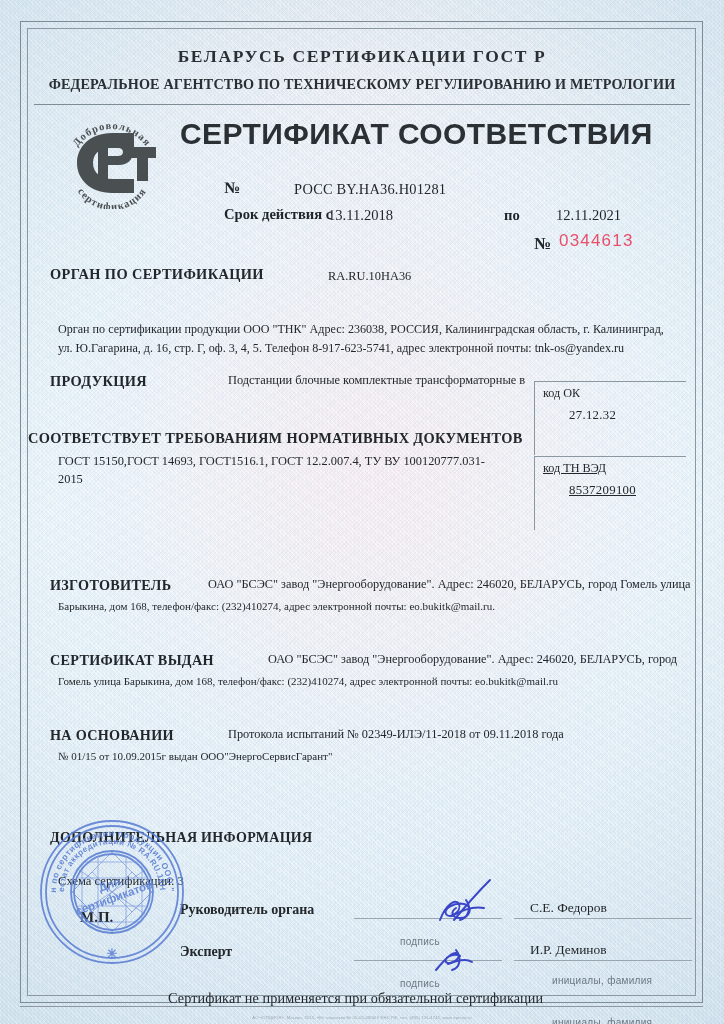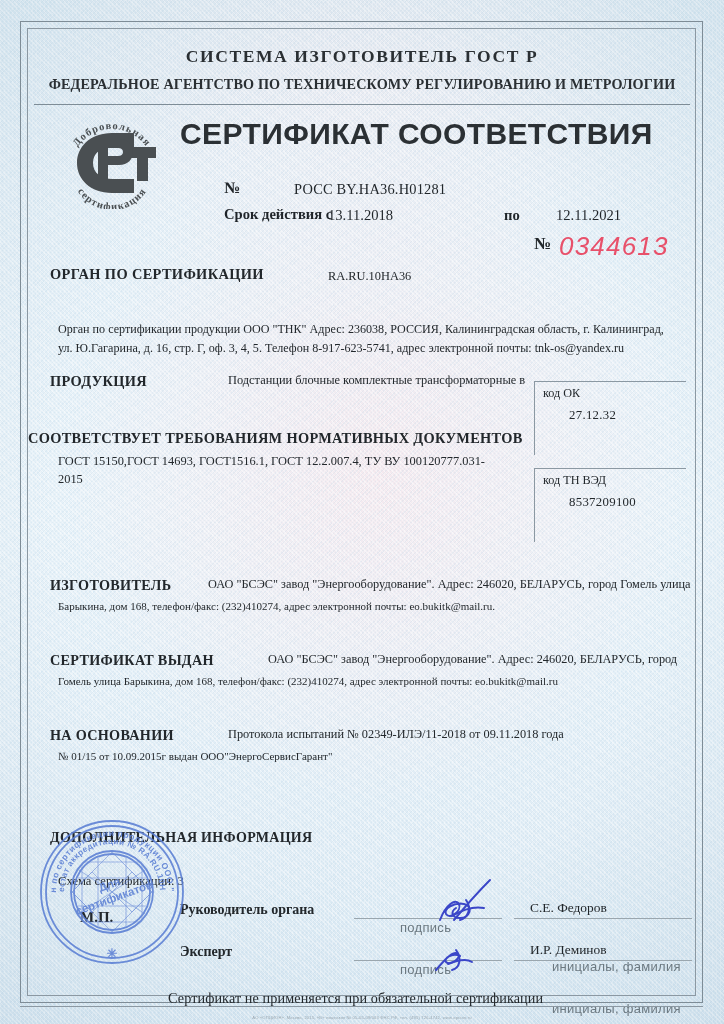--- a/index.html
+++ b/index.html
@@ -120,23 +120,22 @@
   .valid-to   { position: absolute; left: 528px; top: 1px; }
 
   .serial-line { position: relative; height: 28px; }
   .serial-sym {
     position: absolute; left: 506px; top: 0;
     font-size: 17px; font-weight: 700; color: #23282c;
   }
   .serial-num {
     position: absolute; left: 531px; top: -3px;
     font-family: "Liberation Sans", sans-serif;
-    font-size: 26px; letter-spacing: 1.2px;
+    font-size: 17px; letter-spacing: 1.2px;
     color: #e8506a;
-    font-style: italic;
   }
 
   
   .organ-row { position: relative; height: 30px; margin-top: 4px; }
   .lbl-organ {
     position: absolute; left: 22px; top: 0;
     font-size: 14.4px; font-weight: 700; letter-spacing: .35px; color: #22272b;
   }
   .organ-val { position: absolute; left: 300px; top: 3px; font-size: 12.4px; color: #23282c; }
 
@@ -178,21 +177,21 @@
     width: 152px;
     border-top: 1.1px solid #8b98a2;
     border-left: 1.1px solid #8b98a2;
     padding: 4px 0 0 8px;
     color: #23282c;
   }
   .code-box .cb-lbl { font-size: 12.2px; }
   .code-box .cb-val { font-size: 12.8px; margin: 7px 0 0 26px; letter-spacing: .3px; }
 
   #code-ok  { left: 506px; top: 8px;  height: 74px; }
-  #code-tn  { left: 506px; top: 38px; height: 74px; }
+  #code-tn  { left: 506px; top: 26px; height: 74px; text-decoration: underline; }
 
   
   .blk { position: relative; margin-top: 20px; }
   .blk-lbl {
     font-size: 14.2px; font-weight: 700; letter-spacing: .3px; color: #22272b;
     margin-left: 22px;
   }
   .blk-inline {
     position: absolute; top: 1px;
     font-size: 12.3px; font-weight: 400; color: #23282c;
@@ -223,23 +222,23 @@
     position: absolute; left: 152px; top: 2px;
     font-size: 14px; font-weight: 700; color: #22272b;
   }
   .sig-rule {
     position: absolute; top: 18px; height: 0;
     border-top: 1px solid #9aa6ae;
   }
   .sig-rule.a { left: 326px; width: 148px; }
   .sig-rule.b { left: 486px; width: 178px; }
   .sig-cap {
-    position: absolute; top: 20px;
+    position: absolute; top: 36px;
     font-family: "Liberation Sans", sans-serif;
-    font-size: 13px; color: #6b7880; letter-spacing: .3px;
+    font-size: 10px; color: #6b7880; letter-spacing: .3px;
   }
   .sig-cap.a { left: 372px; }
   .sig-cap.b { left: 524px; margin-top: 39px; }
   .sig-name {
     position: absolute; left: 502px; top: 0;
     font-size: 13.4px; color: #22272b;
   }
 
   .footnote {
     margin: 6px 0 0 140px;
@@ -280,21 +279,21 @@
 
 <div class="page">
   <div class="paper-texture"></div>
   <div class="paper-vign"></div>
 
   <div class="frame-outer"></div>
   <div class="frame-inner"></div>
 
   <div class="content">
 
-    <div class="hdr-sys">СИСТЕМА ИЗГОТОВИТЕЛЬ ГОСТ Р</div>
+    <div class="hdr-sys">БЕЛАРУСЬ СЕРТИФИКАЦИИ ГОСТ Р</div>
     <div class="hdr-agency">ФЕДЕРАЛЬНОЕ АГЕНТСТВО ПО ТЕХНИЧЕСКОМУ РЕГУЛИРОВАНИЮ И МЕТРОЛОГИИ</div>
     <div class="rule-head"></div>
 
     <div class="title-row">
 
       <div class="gost-mark">
         <svg viewBox="0 0 112 100" width="112" height="100" aria-hidden="true">
           <defs>
             <path id="arcTop" d="M 14,62 A 42,42 0 0 1 98,62"></path>
             <path id="arcBot" d="M 15,60 A 41,41 0 0 0 97,60"></path>

